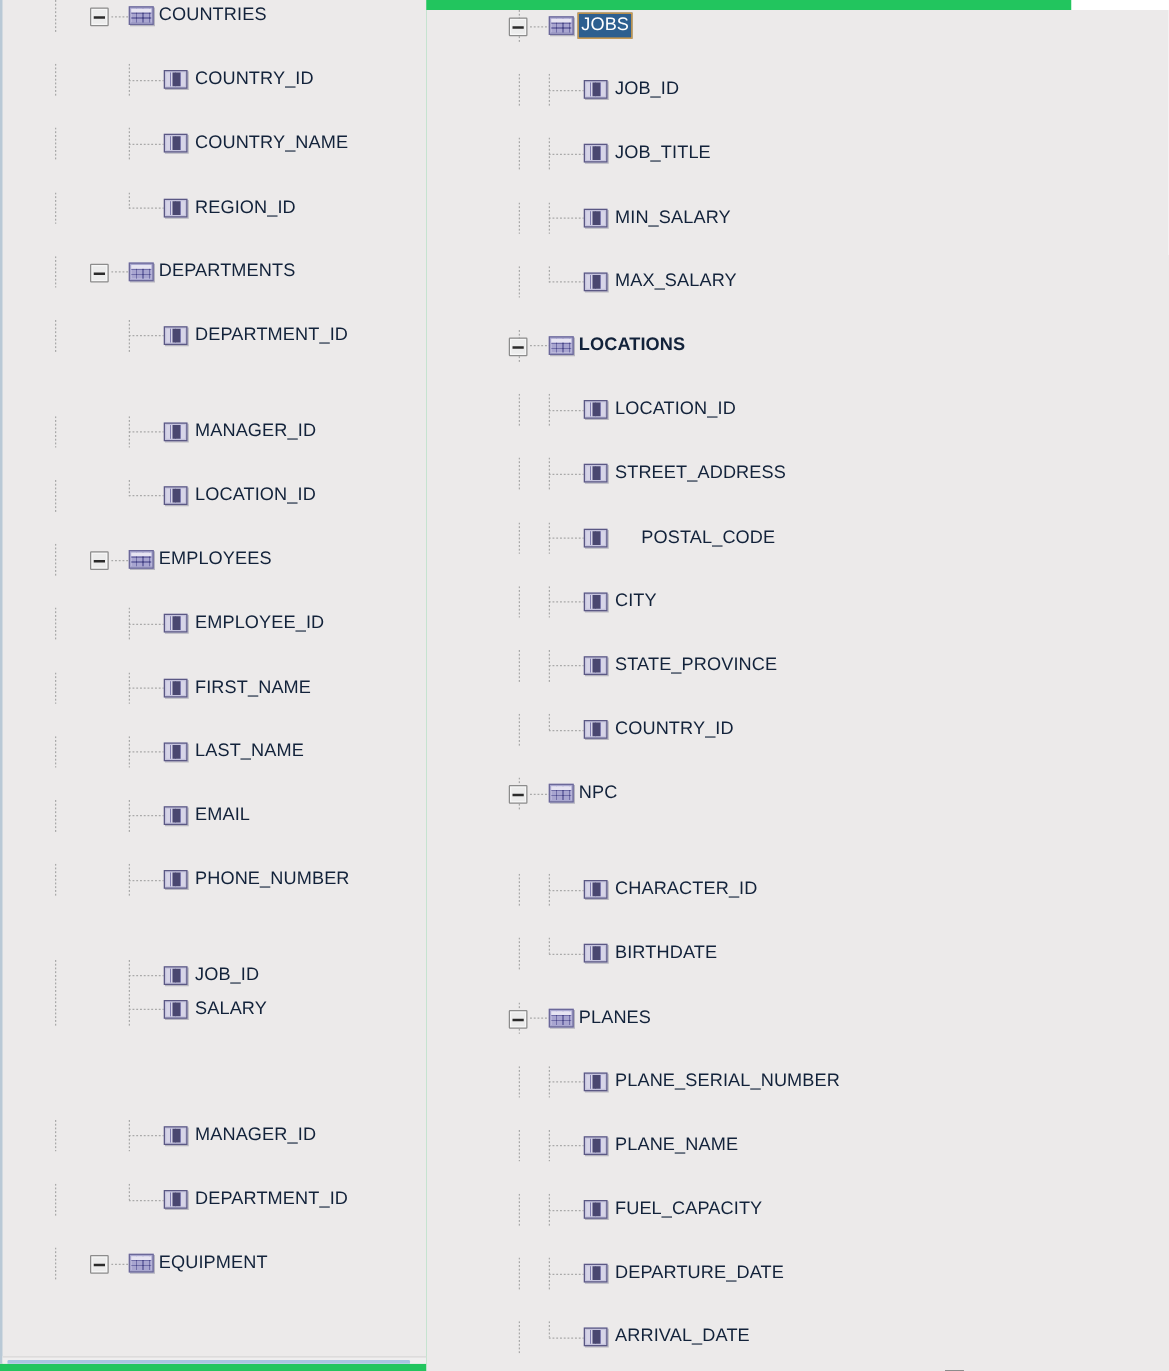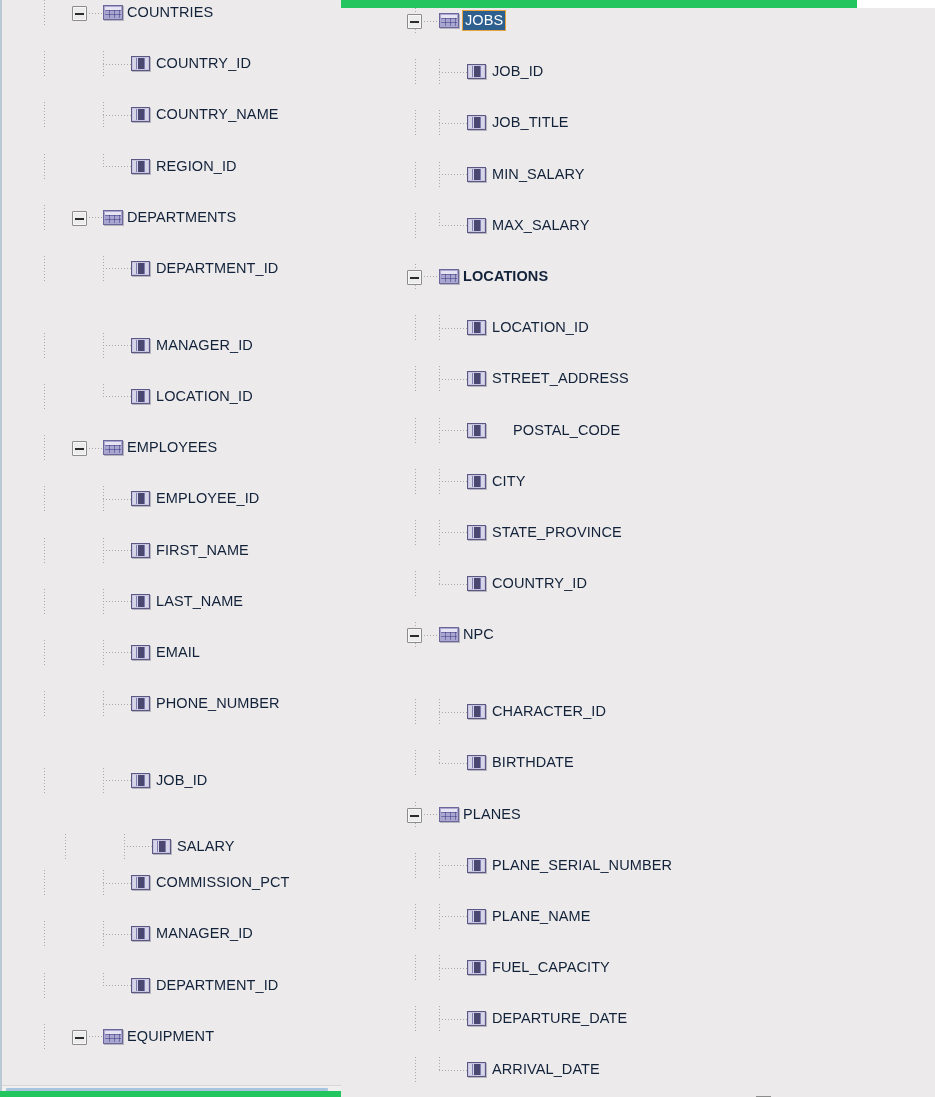--- a/index.html
+++ b/index.html
@@ -343,39 +343,29 @@
         <div class="row" style="top: 409.6px;">
           <div class="guide" style="left: 44px;"></div>
           <div class="elbow-v full" style="left: 103px;"></div>
           <div class="elbow-h" style="left: 103px; width: 28px;"></div>
           <div class="icon icon-col" style="left: 131px;">
             <div class="grid"></div>
             <div class="sel"></div>
           </div>
           <div class="label" style="left: 155px;">JOB_ID</div>
         </div>
-        <div class="row" style="top: 450px; margin-left: 21px;">
+        <div class="row" style="top: 411px;">
           <div class="guide" style="left: 44px;"></div>
           <div class="elbow-v full" style="left: 103px;"></div>
           <div class="elbow-h" style="left: 103px; width: 28px;"></div>
           <div class="icon icon-col" style="left: 131px;">
             <div class="grid"></div>
             <div class="sel"></div>
           </div>
           <div class="label" style="left: 155px;">SALARY</div>
-        </div>
-        <div class="row" style="top: 460.8px;">
-          <div class="guide" style="left: 44px;"></div>
-          <div class="elbow-v full" style="left: 103px;"></div>
-          <div class="elbow-h" style="left: 103px; width: 28px;"></div>
-          <div class="icon icon-col" style="left: 131px;">
-            <div class="grid"></div>
-            <div class="sel"></div>
-          </div>
-          <div class="label" style="left: 155px;">COMMISSION_PCT</div>
         </div>
         <div class="row" style="top: 486.4px;">
           <div class="guide" style="left: 44px;"></div>
           <div class="elbow-v full" style="left: 103px;"></div>
           <div class="elbow-h" style="left: 103px; width: 28px;"></div>
           <div class="icon icon-col" style="left: 131px;">
             <div class="grid"></div>
             <div class="sel"></div>
           </div>
           <div class="label" style="left: 155px;">MANAGER_ID</div>

